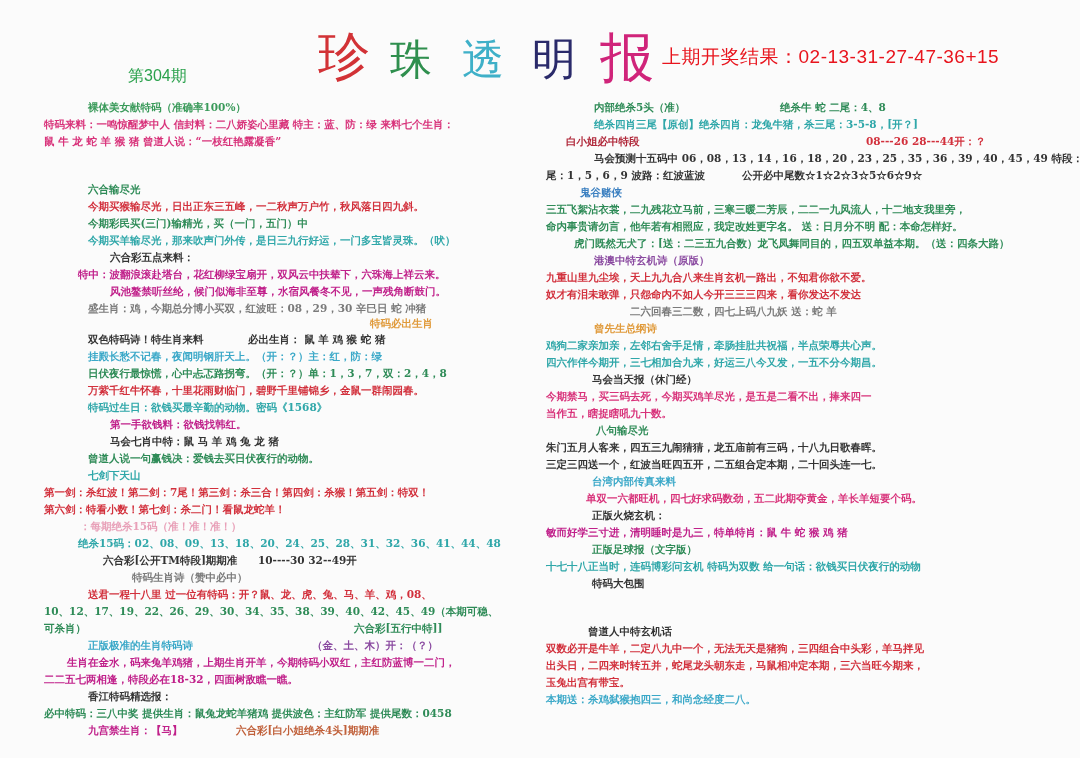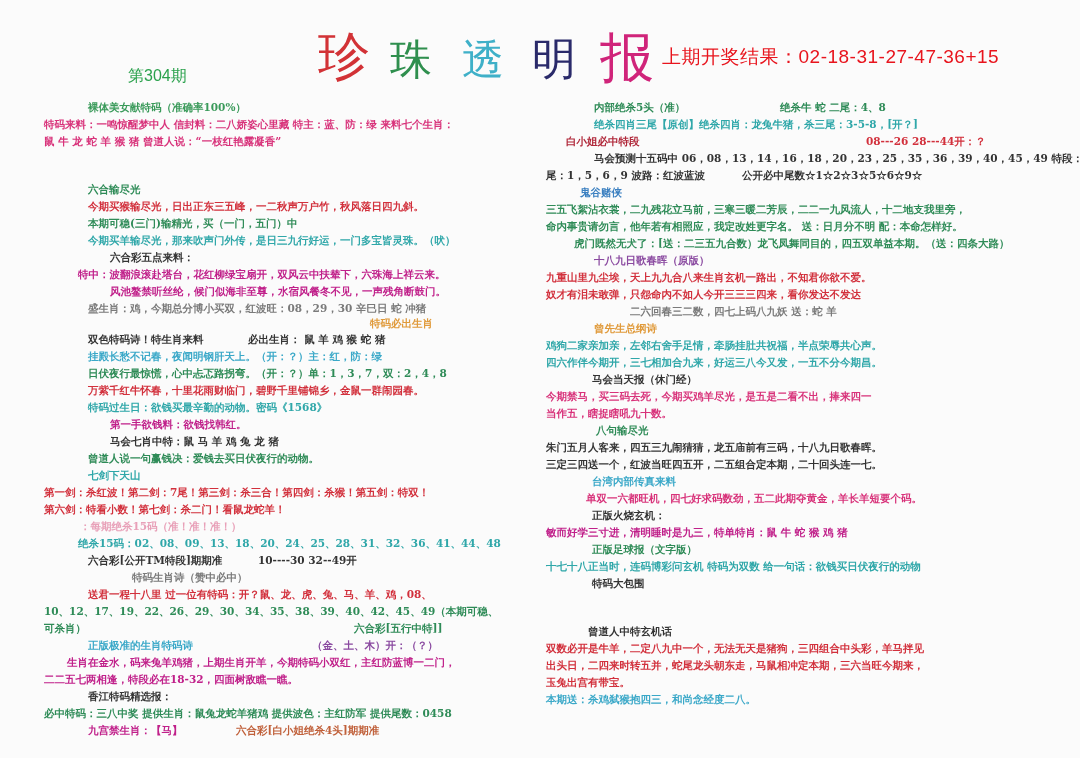--- a/index.html
+++ b/index.html
@@ -34,31 +34,31 @@
 
 <div>
   <span class="title-char" style="left:318px;top:22px;font-size:52px;color:#d23236;">珍</span>
   <span class="title-char" style="left:390px;top:32px;font-size:42px;color:#2f8f4e;">珠</span>
   <span class="title-char" style="left:462px;top:32px;font-size:42px;color:#3fb0c8;">透</span>
   <span class="title-char" style="left:532px;top:30px;font-size:44px;color:#2a2a6a;">明</span>
   <span class="title-char" style="left:600px;top:22px;font-size:54px;color:#d0247a;">报</span>
 </div>
 
 <div class="result">
-  <span>上期开奖结果：</span><span>02-18-31-27-47-36+15</span>
+  <span>上期开奖结果：</span><span>02-13-31-27-47-36+15</span>
 </div>
 
 <div>
   <div class="abs c-green" style="left:88px;top:100px;">裸体美女献特码（准确率100%）</div>
   <div class="abs c-pink" style="left:44px;top:117px;">特码来料：一鸣惊醒梦中人 信封料：二八娇姿心里藏 特主：蓝、防：绿 来料七个生肖：</div>
   <div class="abs c-pink" style="left:44px;top:134px;">鼠 牛 龙 蛇 羊 猴 猪    曾道人说：“一枝红艳露凝香”</div>
 
   <div class="abs c-dgreen" style="left:88px;top:182px;">六合输尽光</div>
   <div class="abs c-red" style="left:88px;top:199px;">今期买猴输尽光，日出正东三五峰，一二秋声万户竹，秋风落日四九斜。</div>
-  <div class="abs c-dgreen" style="left:88px;top:216px;">本期可稳(三门)输精光，买（一门，五门）中</div>
+  <div class="abs c-dgreen" style="left:88px;top:216px;">今期彩民买(三门)输精光，买（一门，五门）中</div>
   <div class="abs c-teal" style="left:88px;top:233px;">今期买羊输尽光，那来吹声门外传，是日三九行好运，一门多宝皆灵珠。（吠）</div>
 
   <div class="abs c-black" style="left:110px;top:250px;">六合彩五点来料：</div>
   <div class="abs c-magenta" style="left:78px;top:267px;">
     <span>特中：</span><span>波翻浪滚赴塔台，花红柳绿宝扇开，双风云中扶辇下，六珠海上祥云来。</span>
   </div>
   <div class="abs c-magenta" style="left:110px;top:284px;">风池鳌禁听丝纶，候门似海非至尊，水宿风餐冬不见，一声残角断鼓门。</div>
   <div class="abs c-gray" style="left:44px;top:301px;">盛生肖：鸡，今期总分博小买双，红波旺：08，29，30 辛巳日  蛇 冲猪</div>
 
   <div class="abs c-orange" style="left:370px;top:316px;">特码必出生肖</div>
@@ -72,21 +72,21 @@
   <div class="abs c-black" style="left:110px;top:434px;">马会七肖中特：鼠 马 羊 鸡 兔 龙 猪</div>
   <div class="abs c-dgreen" style="left:88px;top:451px;">曾道人说一句赢钱决：爱钱去买日伏夜行的动物。</div>
 
   <div class="abs c-teal" style="left:88px;top:468px;">七剑下天山</div>
   <div class="abs c-red" style="left:44px;top:485px;">第一剑：杀红波！第二剑：7尾！第三剑：杀三合！第四剑：杀猴！第五剑：特双！</div>
   <div class="abs c-red" style="left:44px;top:502px;">第六剑：特看小数！第七剑：杀二门！看鼠龙蛇羊！</div>
 
   <div class="abs c-lightpink" style="left:80px;top:519px;">：每期绝杀15码（准！准！准！）</div>
   <div class="abs c-teal" style="left:78px;top:536px;">绝杀15码：02、08、09、13、18、20、24、25、28、31、32、36、41、44、48</div>
 
-  <div class="abs c-black" style="left:88px;top:553px;">六合彩[公开TM特段]期期准</div>
+  <div class="abs c-black" style="left:103px;top:553px;">六合彩[公开TM特段]期期准</div>
   <div class="abs c-black" style="left:258px;top:553px;">10----30 32--49开</div>
 
   <div class="abs c-gray" style="left:88px;top:570px;">特码生肖诗（赞中必中）</div>
   <div class="abs c-red" style="left:88px;top:587px;">送君一程十八里 过一位有特码：开？鼠、龙、虎、兔、马、羊、鸡，08、</div>
   <div class="abs c-dgreen" style="left:44px;top:604px;">10、12、17、19、22、26、29、30、34、35、38、39、40、42、45、49（本期可稳、</div>
   <div class="abs c-dgreen" style="left:44px;top:621px;">可杀肖）</div>
   <div class="abs c-dgreen" style="left:354px;top:621px;">六合彩[五行中特]]</div>
 
   <div class="abs c-cyan" style="left:88px;top:638px;">正版极准的生肖特码诗</div>
   <div class="abs c-purple" style="left:312px;top:638px;">（金、土、木）开：（？）</div>
@@ -109,21 +109,21 @@
   <div class="abs c-red" style="left:866px;top:134px;">08---26 28---44开：？</div>
   <div class="abs c-black" style="left:594px;top:151px;">马会预测十五码中 06，08，13，14，16，18，20，23，25，35，36，39，40，45，49 特段：16=29</div>
   <div class="abs c-black" style="left:546px;top:168px;">尾：1，5，6，9 波路：红波蓝波</div>
   <div class="abs c-black" style="left:742px;top:168px;">公开必中尾数☆1☆2☆3☆5☆6☆9☆</div>
 
   <div class="abs c-blue" style="left:580px;top:185px;">鬼谷赌侠</div>
   <div class="abs c-dgreen" style="left:546px;top:202px;">三五飞絮沾衣裳，二九残花立马前，三寒三暖二芳辰，二二一九风流人，十二地支我里旁，</div>
   <div class="abs c-dgreen" style="left:546px;top:219px;">命内事贵请勿言，他年若有相照应，我定改姓更字名。 送：日月分不明 配：本命怎样好。</div>
   <div class="abs c-dgreen" style="left:574px;top:236px;">虎门既然无犬了：[送：二三五九合数）龙飞凤舞同目的，四五双单益本期。（送：四条大路）</div>
 
-  <div class="abs c-purple" style="left:594px;top:253px;">十八九日歌春晖（原版）</div>
+  <div class="abs c-purple" style="left:594px;top:253px;">港澳中特玄机诗（原版）</div>
   <div class="abs c-red" style="left:546px;top:270px;">九重山里九尘埃，天上九九合八来生肖玄机一路出，不知君你欲不爱。</div>
   <div class="abs c-red" style="left:546px;top:287px;">奴才有泪未敢弹，只怨命内不如人今开三三三四来，看你发达不发达</div>
   <div class="abs c-gray" style="left:586px;top:304px;">二六回春三二数，四七上码八九妖   送：蛇 羊</div>
 
   <div class="abs c-orange" style="left:594px;top:321px;">曾先生总纲诗</div>
   <div class="abs c-teal" style="left:546px;top:338px;">鸡狗二家亲加亲，左邻右舍手足情，牵肠挂肚共祝福，半点荣辱共心声。</div>
   <div class="abs c-teal" style="left:546px;top:355px;">四六作伴今期开，三七相加合九来，好运三八今又发，一五不分今期昌。</div>
 
   <div class="abs c-black" style="left:592px;top:372px;">马会当天报（休门经）</div>
   <div class="abs c-pink" style="left:546px;top:389px;">今期禁马，买三码去死，今期买鸡羊尽光，是五是二看不出，捧来四一</div>

